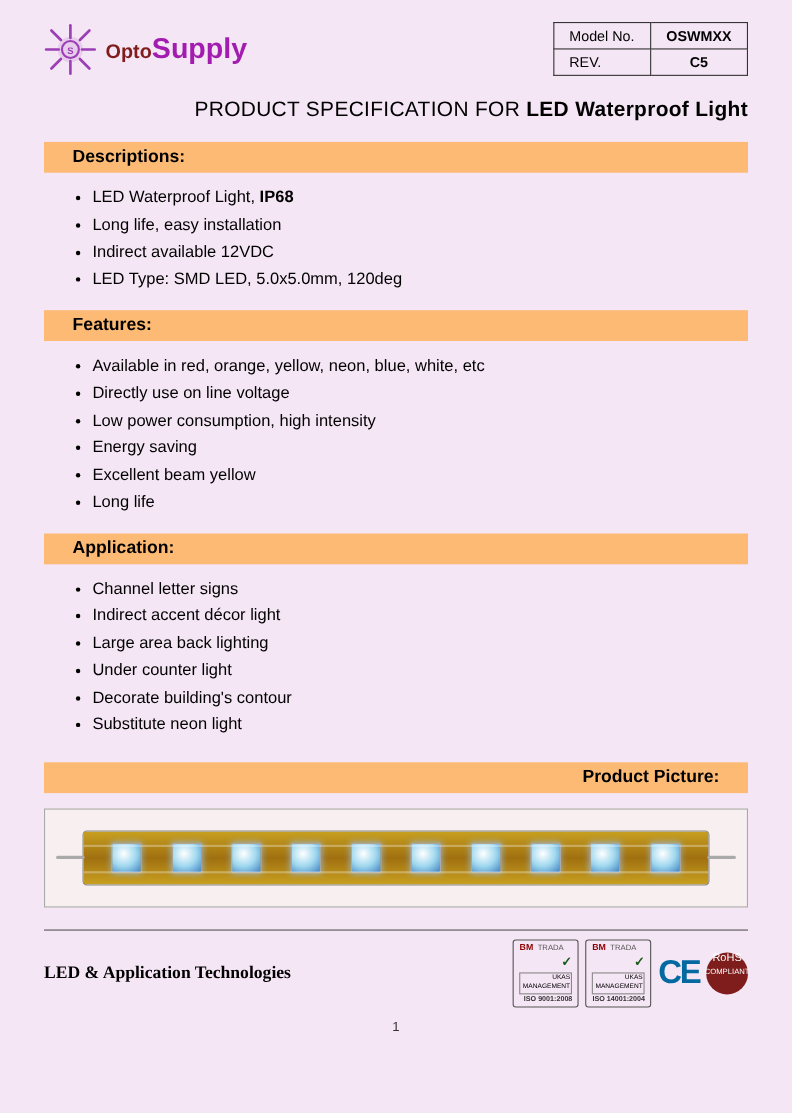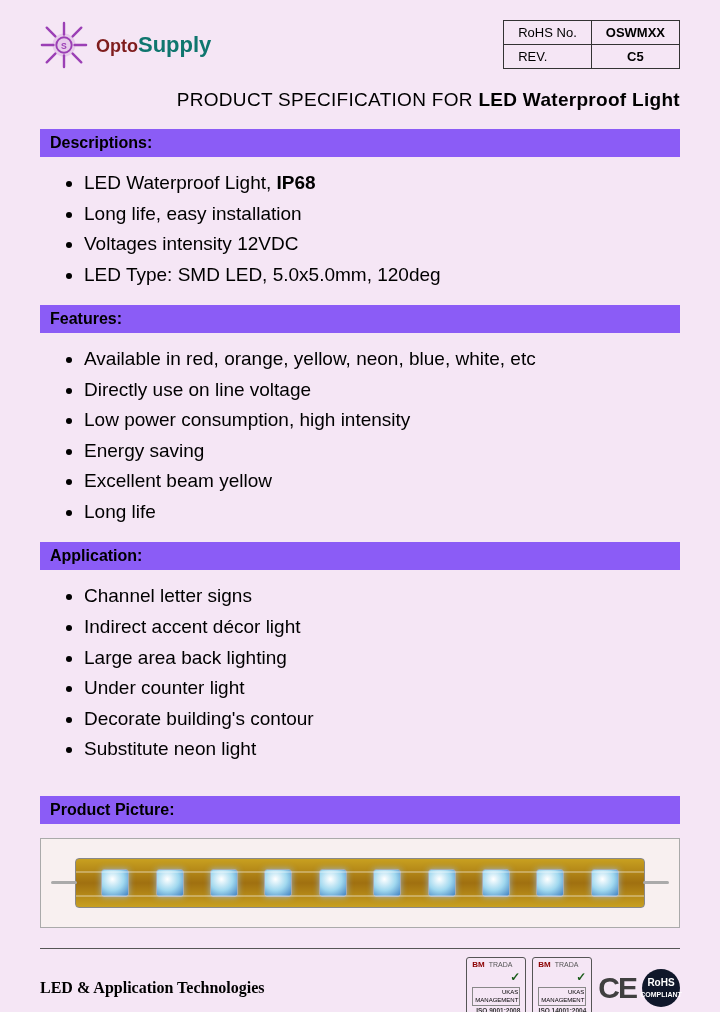--- a/index.html
+++ b/index.html
@@ -71,47 +71,48 @@
       margin: 10px 0 18px 0;
       letter-spacing: 0.3px;
     }
 
     .page-title strong {
       font-weight: bold;
     }
 
     
     .section-header {
-      background-color: #8b5cf6;
-      padding: 5px 10px;
+      background-color: #fdba74;
+      padding: 5px 26px;
       font-size: 16px;
       font-weight: bold;
       margin-bottom: 8px;
       margin-top: 4px;
     }
 
     
     .section-content {
       padding: 4px 0 10px 24px;
     }
 
     .section-content ul {
       list-style: disc;
       padding-left: 20px;
     }
 
     .section-content ul li {
-      font-size: 19px;
+      font-size: 15px;
       margin-bottom: 3px;
       line-height: 1.45;
     }
 
     
     .product-picture-section {
-      margin-top: 20px;
+      margin-top: 10px;
+      text-align: right;
     }
 
     .product-image-box {
       border: 1px solid #aaa;
       background: #f8f0f0;
       margin: 14px 0 10px 0;
       height: 90px;
       display: flex;
       align-items: center;
       justify-content: center;
@@ -170,36 +171,35 @@
       padding: 2px 5px;
       font-size: 8px;
       text-align: right;
       min-width: 60px;
       line-height: 1.3;
     }
 
     .ce-mark {
       font-size: 30px;
       font-weight: bold;
-      color: #404040;
+      color: #0369a1;
       letter-spacing: -2px;
       line-height: 1;
     }
 
     .rohs-badge {
       width: 38px;
       height: 38px;
       border-radius: 50%;
-      background: #0f172a;
+      background: #7f1d1d;
       color: white;
       display: flex;
-      align-items: center;
       justify-content: center;
       font-size: 9px;
-      font-weight: bold;
+      font-weight: normal;
       text-align: center;
       line-height: 1.2;
     }
 
     
     .page-number {
       text-align: center;
       font-size: 12px;
       margin-top: 10px;
       color: #333;
@@ -231,48 +231,48 @@
           <line x1="7" y1="7" x2="16" y2="16"></line>
           <line x1="34" y1="34" x2="43" y2="43"></line>
           <line x1="43" y1="7" x2="34" y2="16"></line>
           <line x1="16" y1="34" x2="7" y2="43"></line>
         </g>
 
         <circle cx="25" cy="25" r="8" fill="none" stroke="#9b3fb5" stroke-width="2"></circle>
         <text x="25" y="29" text-anchor="middle" font-size="9" fill="#9b3fb5" font-weight="bold">S</text>
       </svg>
       <div>
-        <span style="color:#7f1d1d; font-size:18px; font-weight:bold;">Opto</span><span style="color:#0f766e; font-size:22px; font-weight:bold;margin-top:36px;">Supply</span>
+        <span style="color:#7f1d1d; font-size:18px; font-weight:bold;">Opto</span><span style="color:#a21caf; font-size:26px; font-weight:bold;margin-top:36px;">Supply</span>
       </div>
     </div>
 
     <table class="model-table">
       <tbody>
           <tr>
-        <td class="label">RoHS No.</td>
+        <td class="label">Model No.</td>
         <td class="value">OSWMXX</td>
       </tr>
       <tr>
         <td class="label">REV.</td>
         <td class="value">C5</td>
       </tr>
     </tbody>
       </table>
   </div>
 
   <div class="page-title">
     <span>PRODUCT SPECIFICATION FOR </span><strong>LED Waterproof Light</strong>
   </div>
 
   <div class="section-header">Descriptions:</div>
   <div class="section-content">
     <ul>
       <li>LED Waterproof Light, <strong>IP68</strong></li>
       <li>Long life, easy installation</li>
-      <li>Voltages intensity 12VDC</li>
+      <li>Indirect available 12VDC</li>
       <li>LED Type: SMD LED, 5.0x5.0mm, 120deg</li>
     </ul>
   </div>
 
   <div class="section-header">Features:</div>
   <div class="section-content">
     <ul>
       <li>Available in red, orange, yellow, neon, blue, white, etc</li>
       <li>Directly use on line voltage</li>
       <li>Low power consumption, high intensity</li>

